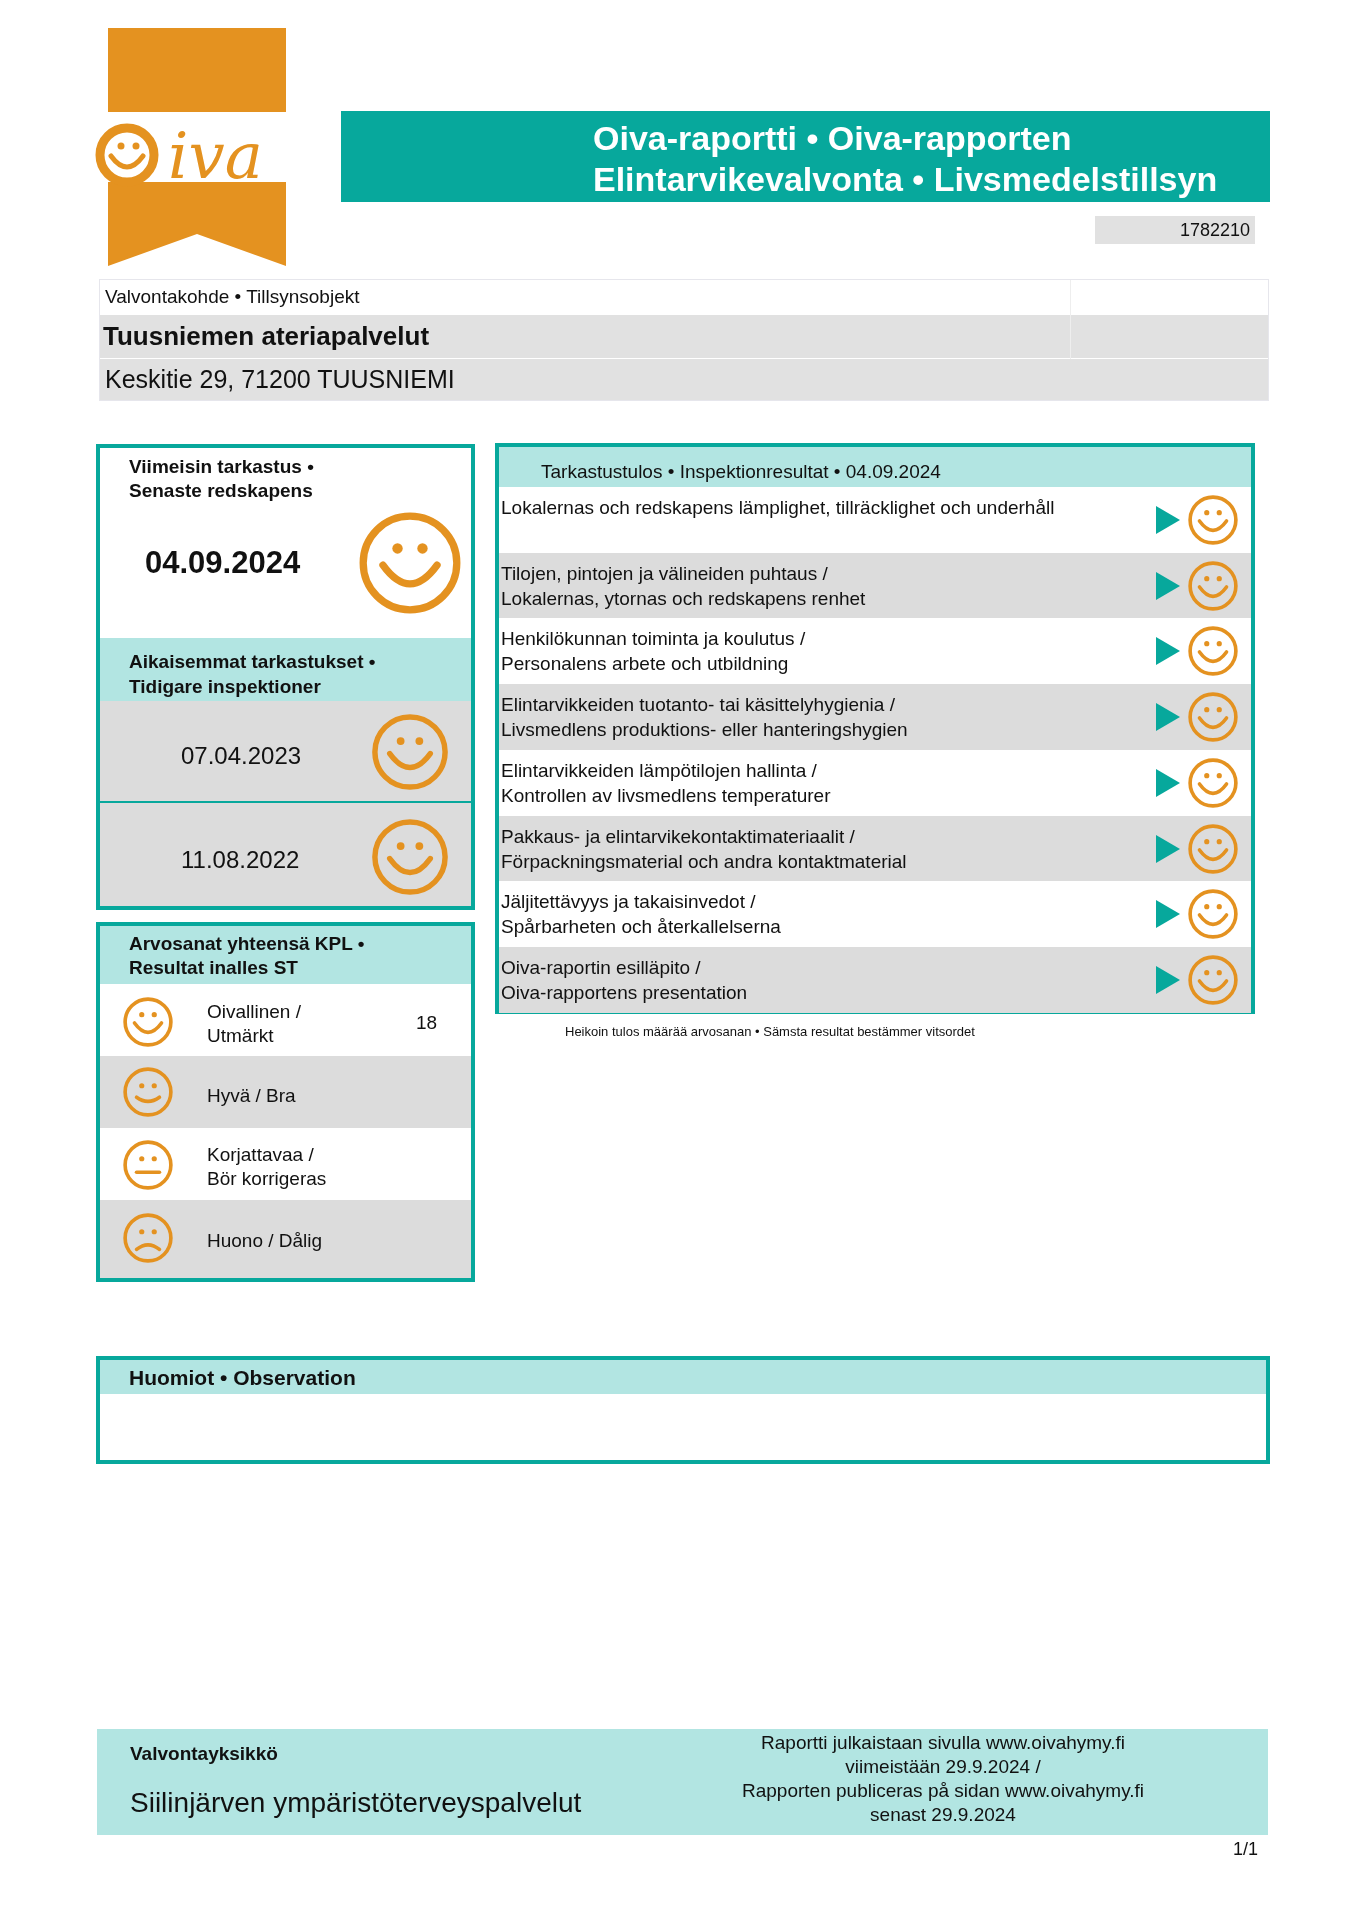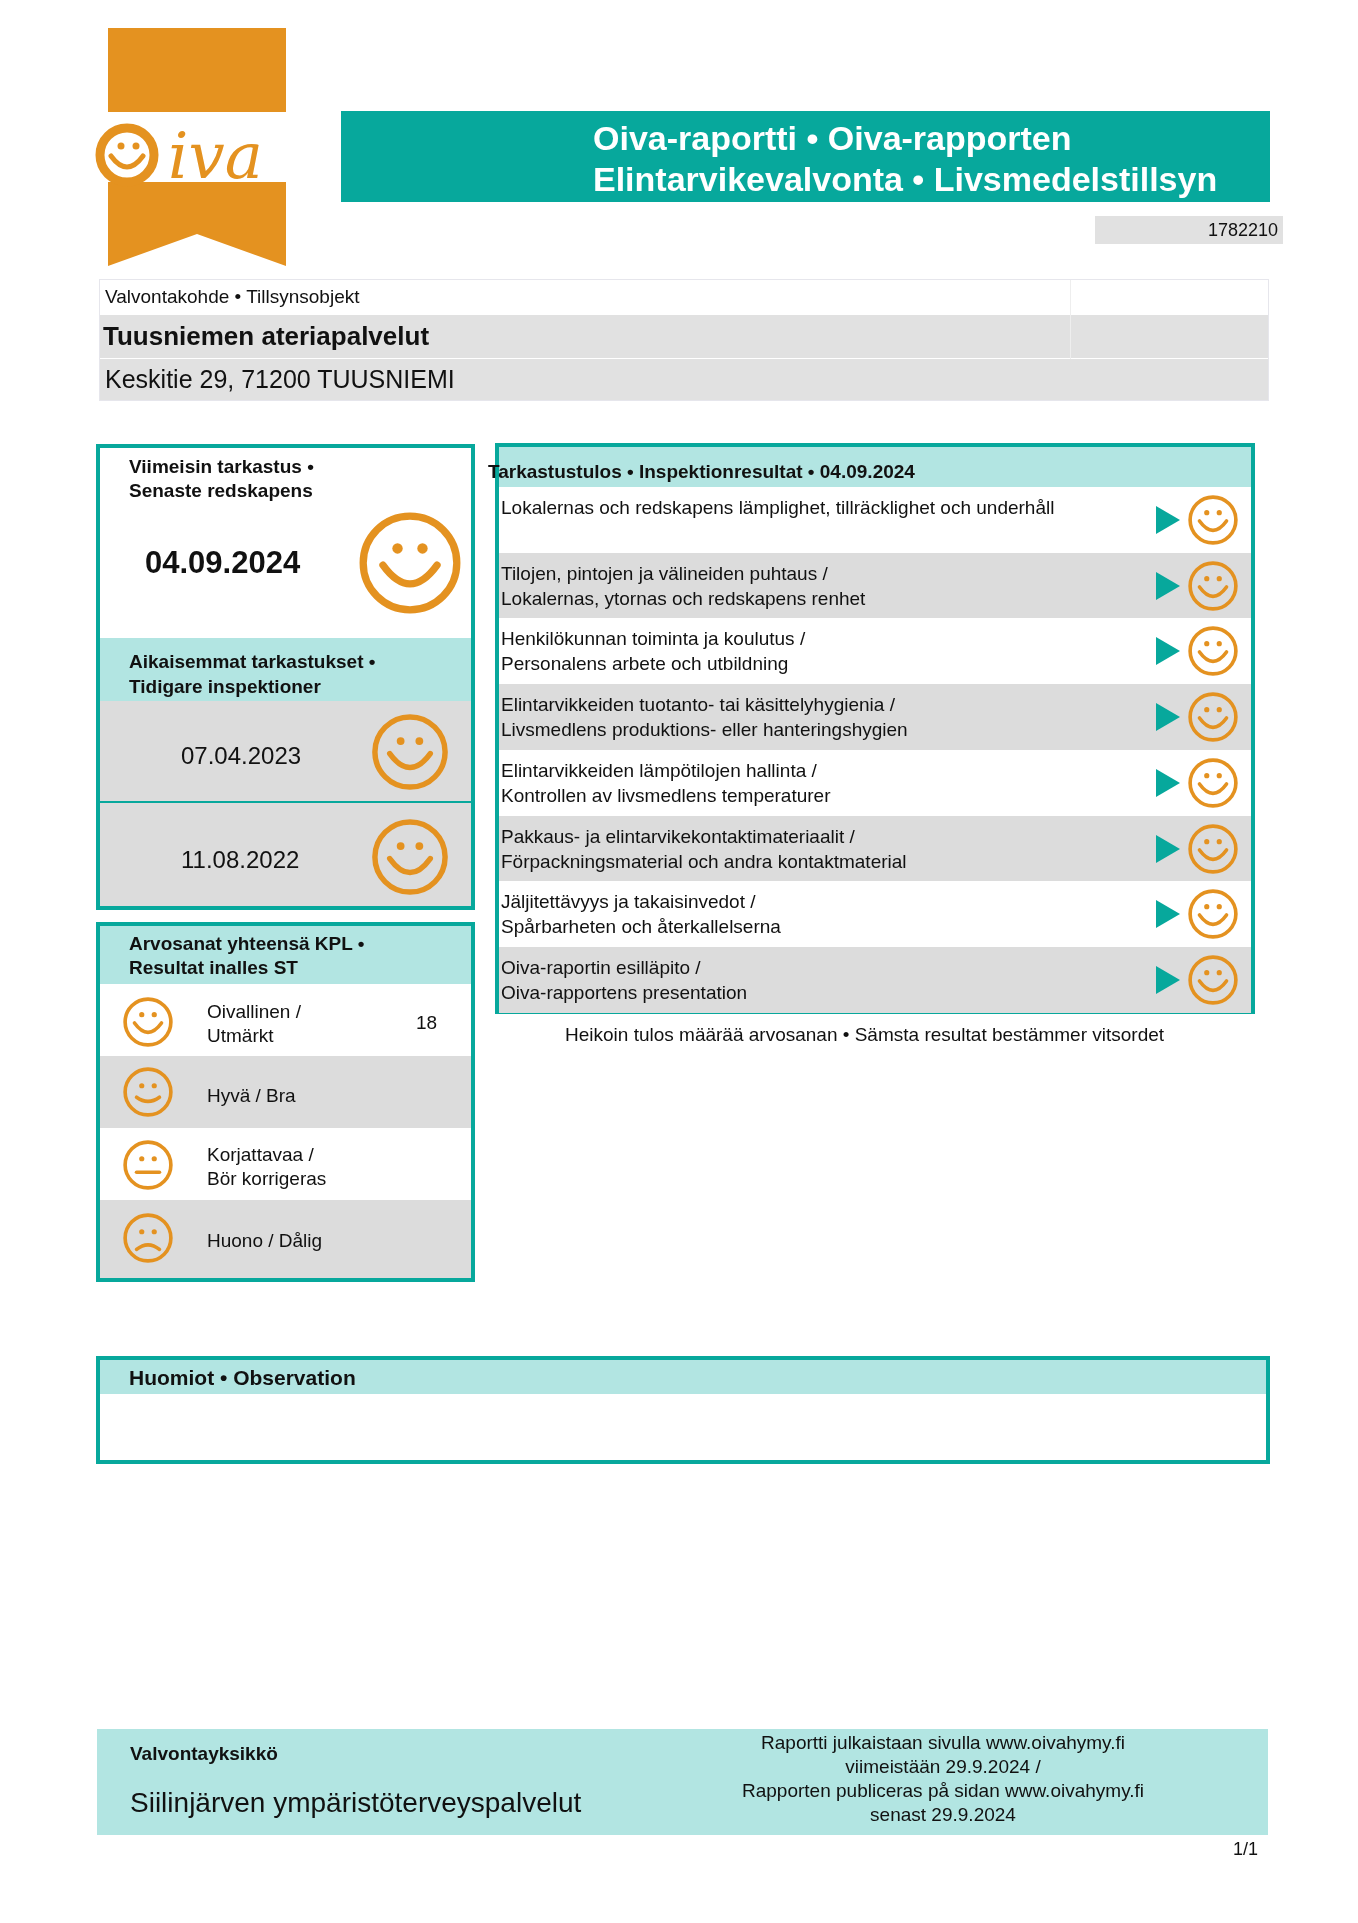--- a/index.html
+++ b/index.html
@@ -2,21 +2,21 @@
 <html><head>
 <meta charset="utf-8">
 <style>
   html, body { margin:0; padding:0; background:#fff; }
   body { width:1358px; height:1923px; position:relative; font-family:"Liberation Sans", sans-serif; color:#111; overflow:hidden; }
   .abs { position:absolute; }
   
   .logo { left:75px; top:28px; width:235px; height:240px; }
   
   .banner { left:341px; top:111px; width:929px; height:91px; background:#07a89c; color:#fff; font-weight:bold; font-size:34px; line-height:41px; box-sizing:border-box; padding:7px 0 0 252px; }
-  .docid { left:1095px; top:216px; width:188px; height:28px; background:#e1e1e1; text-align:right; font-size:18px; line-height:28px; padding-right:5px; box-sizing:border-box; }
+  .docid { left:1095px; top:216px; width:160px; height:28px; background:#e1e1e1; text-align:right; font-size:18px; line-height:28px; padding-right:5px; box-sizing:border-box; }
   
   .objbox { left:99px; top:279px; width:1170px; height:122px; border:1px solid #e6e6ec; box-sizing:border-box; }
   .obj-label { left:100px; top:280px; width:970px; height:34px; font-size:19px; line-height:34px; padding-left:5px; box-sizing:border-box; }
   .obj-name { left:100px; top:315px; width:970px; height:43px; background:#e1e1e1; font-size:26px; font-weight:bold; line-height:43px; padding-left:3px; box-sizing:border-box; }
   .obj-name-r { left:1071px; top:315px; width:197px; height:43px; background:#e1e1e1; }
   .obj-sep { left:1070px; top:280px; width:1px; height:79px; background:#eee; }
   .obj-addr { left:100px; top:359px; width:1168px; height:41px; background:#e1e1e1; font-size:25px; line-height:41px; padding-left:5px; box-sizing:border-box; }
   
   .panel { border:4px solid #07a89c; box-sizing:border-box; background:#fff; }
   .hdr-teal { background:#b2e5e2; font-weight:bold; }
@@ -35,25 +35,25 @@
   
   .p-grades { left:96px; top:922px; width:379px; height:360px; }
   .grades-hdr { left:100px; top:926px; width:371px; height:58px; }
   .grades-hdr-text { left:129px; top:932px; font-size:19px; font-weight:bold; line-height:24px; }
   .grade-row { left:100px; width:371px; }
   .grade-label { font-size:19px; line-height:24px; }
   .grade-count { font-size:19px; }
   
   .p-results { left:495px; top:443px; width:760px; height:571px; }
   .res-hdr { left:499px; top:447px; width:752px; height:40px; }
-  .res-hdr-text { left:488px; top:461px; font-size:19px; font-weight:bold; }
+  .res-hdr-text { left:541px; top:461px; font-size:19px; font-weight:normal; }
   .res-row { left:499px; width:752px; height:66px; }
   .res-text { left:501px; font-size:19px; line-height:25px; }
   .arrow { width:0; height:0; border-top:14px solid transparent; border-bottom:14px solid transparent; border-left:24px solid #07a89c; }
-  .res-note { left:565px; top:1024px; font-size:19px; }
+  .res-note { left:565px; top:1024px; font-size:13px; }
   
   .p-obs { left:96px; top:1356px; width:1174px; height:108px; }
   .obs-hdr { left:100px; top:1360px; width:1166px; height:34px; }
   .obs-hdr-text { left:129px; top:1366px; font-size:21px; font-weight:bold; }
   
   .footer { left:97px; top:1729px; width:1171px; height:106px; background:#b2e5e2; }
   .ft-title { left:130px; top:1743px; font-size:19px; font-weight:bold; }
   .ft-unit { left:130px; top:1775px; font-size:28px;margin-top:12px; }
   .ft-right { left:742px; top:1731px; font-size:19px; line-height:24px;text-align:center; }
   .pagenum { left:1233px; top:1839px; font-size:18px; }

